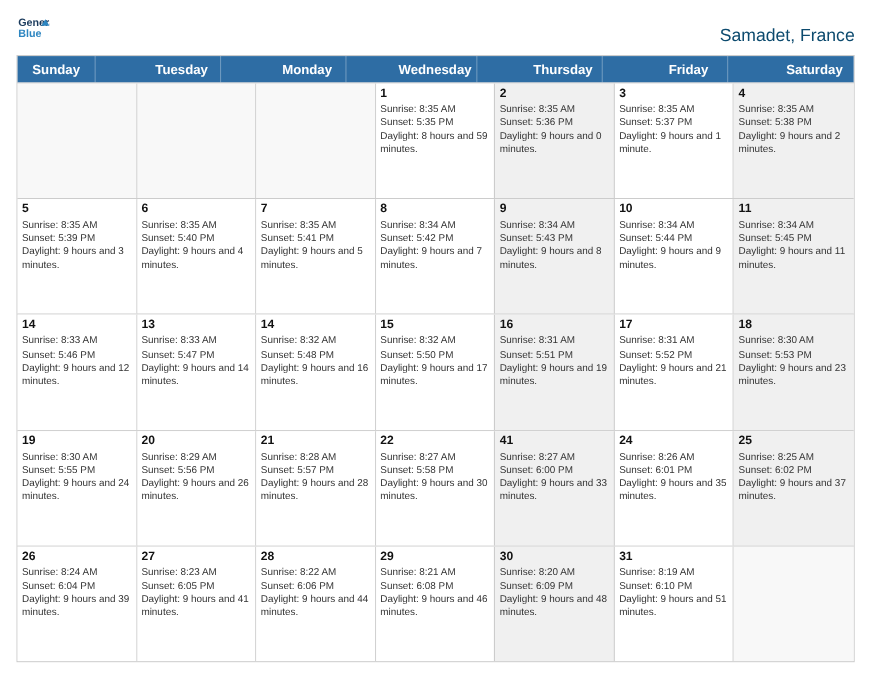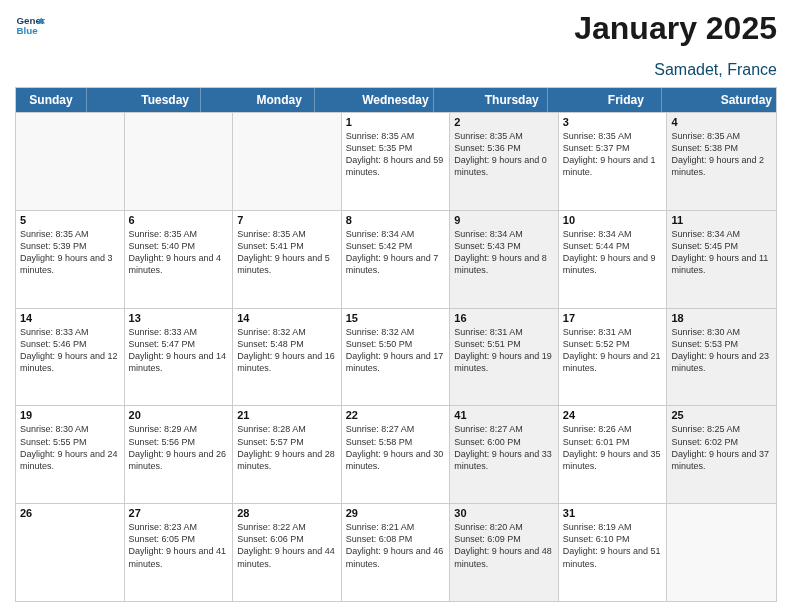--- a/index.html
+++ b/index.html
@@ -58,21 +58,21 @@
       gap: 43px;
     }
     .cal-header-cell {
       color: white;
       font-weight: bold;
       font-size: 12px;
       padding: 5px 4px;
       text-align: center;
       border-right: 1px solid rgba(255,255,255,0.3);
     }
-    .cal-header-cell:last-child { border-right: none; text-align: right; }
+    .cal-header-cell:last-child { border-right: none; }
     .cal-body {
       display: flex;
       flex-direction: column;
       flex: 1;
     }
     .cal-row {
       display: grid;
       grid-template-columns: repeat(7, 1fr);
       flex: 1;
       border-top: 1px solid #ccc;
@@ -108,21 +108,20 @@
 <div class="page">
   <div class="header">
     <div class="logo">
       <svg class="logo-icon" viewBox="0 0 40 40">
         <text x="2" y="18" font-size="13" font-weight="bold" fill="#1a3a5c" font-family="Arial">General</text>
         <text x="2" y="32" font-size="13" font-weight="bold" fill="#2e86c1" font-family="Arial">Blue</text>
         <polygon points="35,10 40,18 30,18" fill="#2e86c1"></polygon>
       </svg>
     </div>
     <div class="title-block">
-      <div class="month-title">January 2025</div>
       <div class="location-title">Samadet, France</div>
     </div>
   </div>
 
   <div class="calendar">
     <div class="cal-header">
     <div class="cal-header-cell">Sunday</div>
         <div class="cal-header-cell">Tuesday</div>
         <div class="cal-header-cell">Monday</div>
         <div class="cal-header-cell">Wednesday</div>
@@ -288,20 +287,23 @@
           <div class="cal-cell shaded">
             <div class="day-num">25</div>
             <div class="cell-text" style="white-space: pre-line;">Sunrise: 8:25 AM
 Sunset: 6:02 PM
 Daylight: 9 hours and 37 minutes.</div>
           </div>
         </div>
         <div class="cal-row">
           <div class="cal-cell">
             <div class="day-num">26</div>
+            <div class="cell-text" style="white-space: pre-line;">Sunrise: 8:24 AM
+Sunset: 6:04 PM
+Daylight: 9 hours and 39 minutes.</div>
           </div>
           <div class="cal-cell">
             <div class="day-num">27</div>
             <div class="cell-text" style="white-space: pre-line;">Sunrise: 8:23 AM
 Sunset: 6:05 PM
 Daylight: 9 hours and 41 minutes.</div>
           </div>
           <div class="cal-cell">
             <div class="day-num">28</div>
             <div class="cell-text" style="white-space: pre-line;">Sunrise: 8:22 AM

